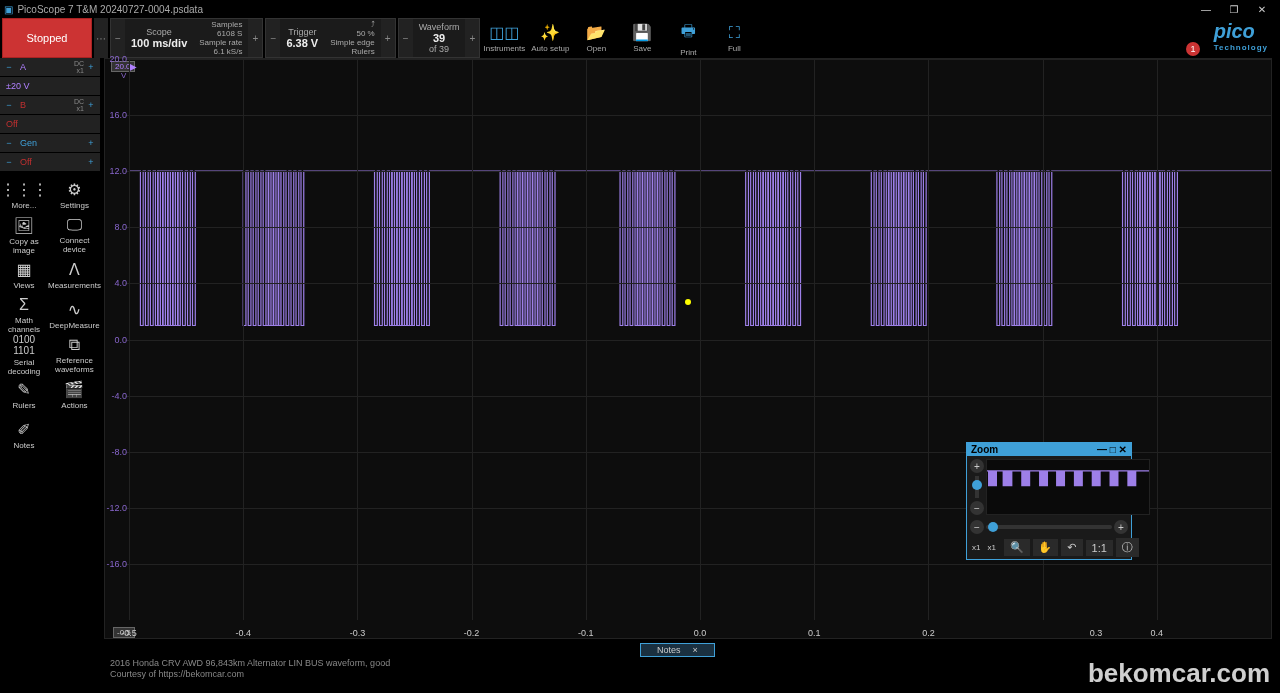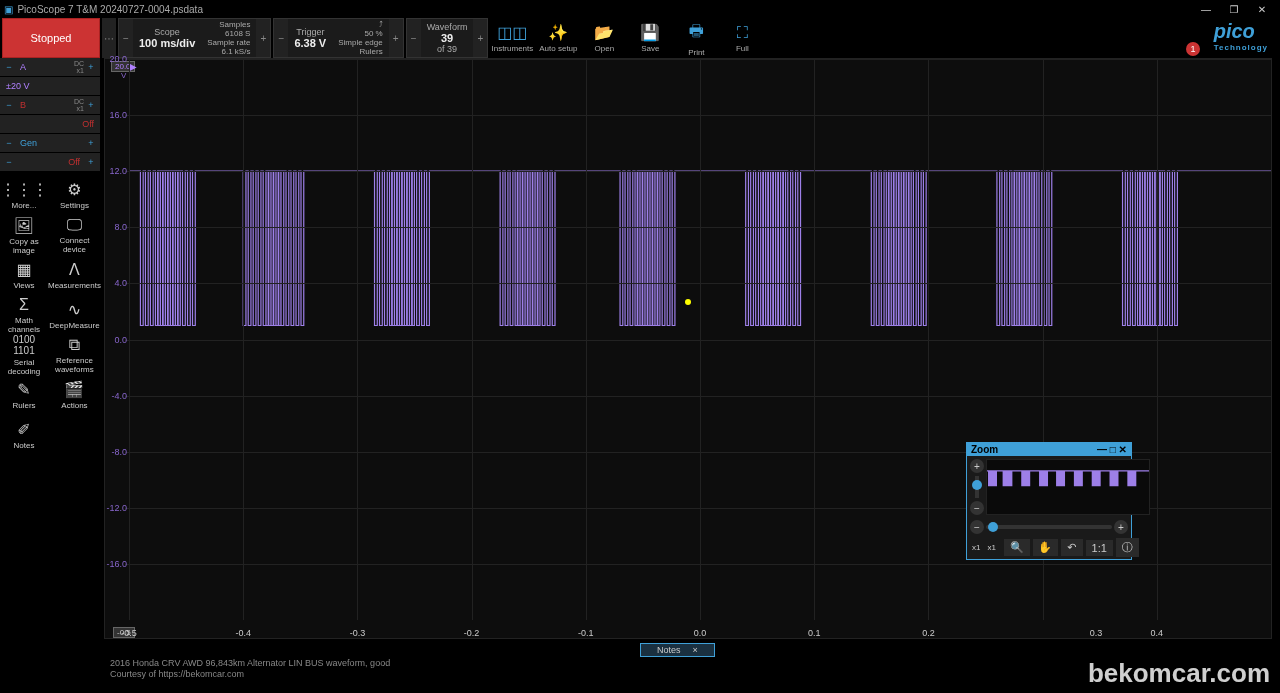--- a/index.html
+++ b/index.html
@@ -6,41 +6,41 @@
 body { background: #000; color: #ccc; width: 1280px; height: 693px; overflow: hidden; position: relative; font-size: 10px; }
 
 
 .titlebar { height: 18px; background: #000; display: flex; align-items: center; padding: 0 4px; font-size: 10px; color: #aaa; }
 .titlebar .icon { color: #3fa0d8; margin-right: 4px; }
 .titlebar .spacer { flex: 1; }
 .titlebar .winbtn { width: 28px; text-align: center; color: #ccc; cursor: pointer; }
 
 
 .toprow { height: 40px; background: #000; display: flex; align-items: stretch; gap: 2px; padding: 0 2px; }
-.stopbtn { width: 98px; background: #c33; color: #fff; display: flex; align-items: center; justify-content: center; font-size: 11px; cursor: pointer; border: 1px solid #a22;}
+.stopbtn { width: 90px; background: #c33; color: #fff; display: flex; align-items: center; justify-content: center; font-size: 11px; cursor: pointer; border: 1px solid #a22;}
 .stopbtn-side { width: 14px; background: #222; display:flex; align-items:center; justify-content:center; cursor:pointer; color:#888;}
 .panel { background: #1b1b1b; display: flex; align-items: stretch; border: 1px solid #333; }
 .panel-mid { display:flex; flex-direction:column; justify-content:center; padding: 0 6px; text-align:center; }
 .panel-mid .tlabel { font-size: 9px; color: #aaa; }
 .panel-mid .tval { font-size: 11px; color: #eee; font-weight: bold;}
 .panel-btn { width: 14px; display:flex; align-items:center; justify-content:center; background:#222; color:#888; cursor:pointer; }
 .panel-info { display:flex; flex-direction:column; justify-content:center; padding:0 6px; font-size:8px; color:#aaa; text-align:right;}
 .iconbtn { width:44px; display:flex; flex-direction:column; align-items:center; justify-content:center; color:#aaa; cursor:pointer; gap:2px;}
 .iconbtn .ic { font-size:16px; color:#3fa0d8;}
 .iconbtn .lbl { font-size:8px;}
 
 
 .sidebar { position:absolute; top:58px; left:0; width:100px; background:#000; }
 .ch-row { height:18px; display:flex; align-items:center; background:#222; margin-bottom:1px; padding:0 2px; font-size:9px;}
 .ch-btn { width:14px; text-align:center; color:#3fa0d8; cursor:pointer;}
 .ch-mid { flex:1; padding:0 4px;}
 .ch-a { color:#b080ff; }
 .ch-b { color:#c03030; }
 .ch-gen { color:#3fa0d8;}
-.ch-off { color:#c03030;text-align:right;}
+.ch-off { color:#c03030;}
 .side-grid { display:grid; grid-template-columns:1fr 1fr; gap:0; margin-top:4px;}
 .side-item { display:flex; flex-direction:column; align-items:center; justify-content:center; height:40px; color:#ccc; cursor:pointer; font-size:8px; text-align:center;}
 .side-item .sic { font-size:16px; margin-bottom:2px;}
 
 
 .graph { position:absolute; top:58px; left:104px; right:8px; bottom:54px; background:#0d0d0d; border:1px solid #222;}
 .gridline-v, .gridline-h { position:absolute; background:#222;}
 .gridline-v { width:1px; top:0; bottom:18px;}
 .gridline-h { height:1px; left:20px; right:0;}
 .ylabel { position:absolute; left:0; font-size:9px; color:#8866cc; text-align:right; width:22px; transform:translateY(-50%);}

